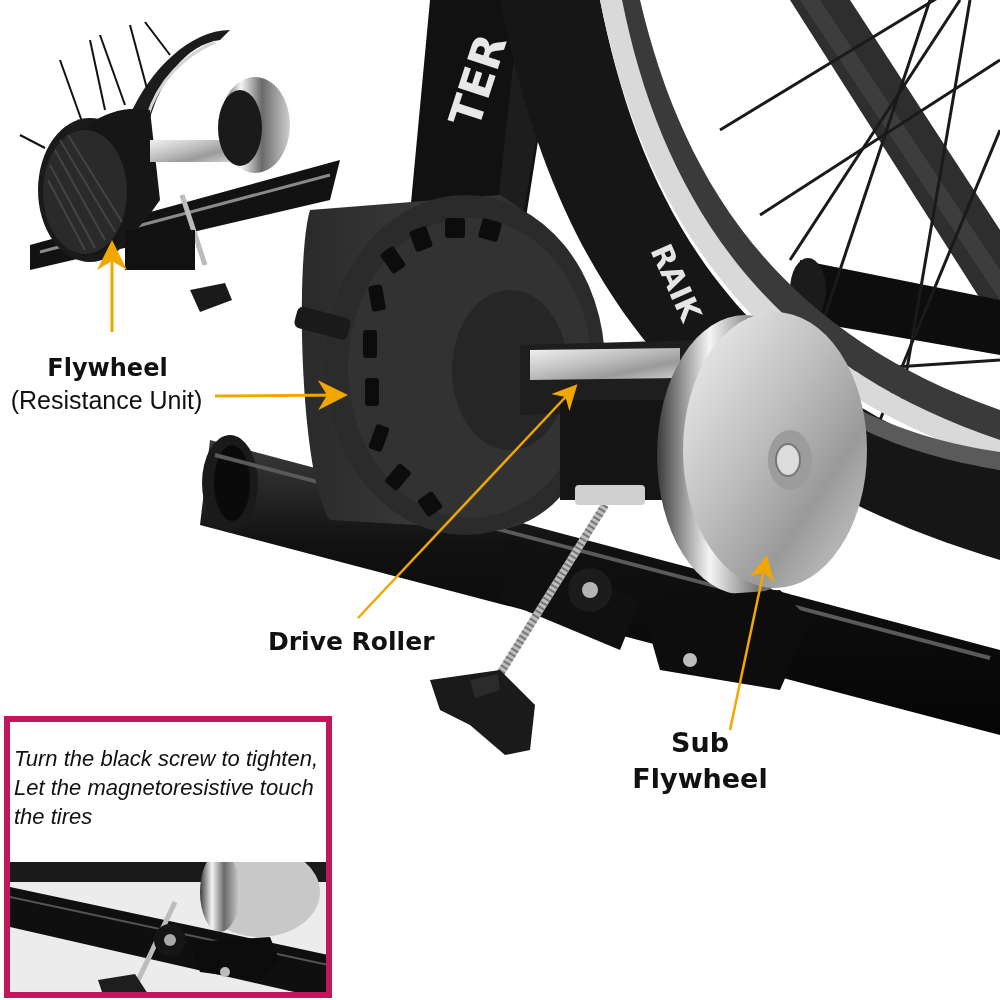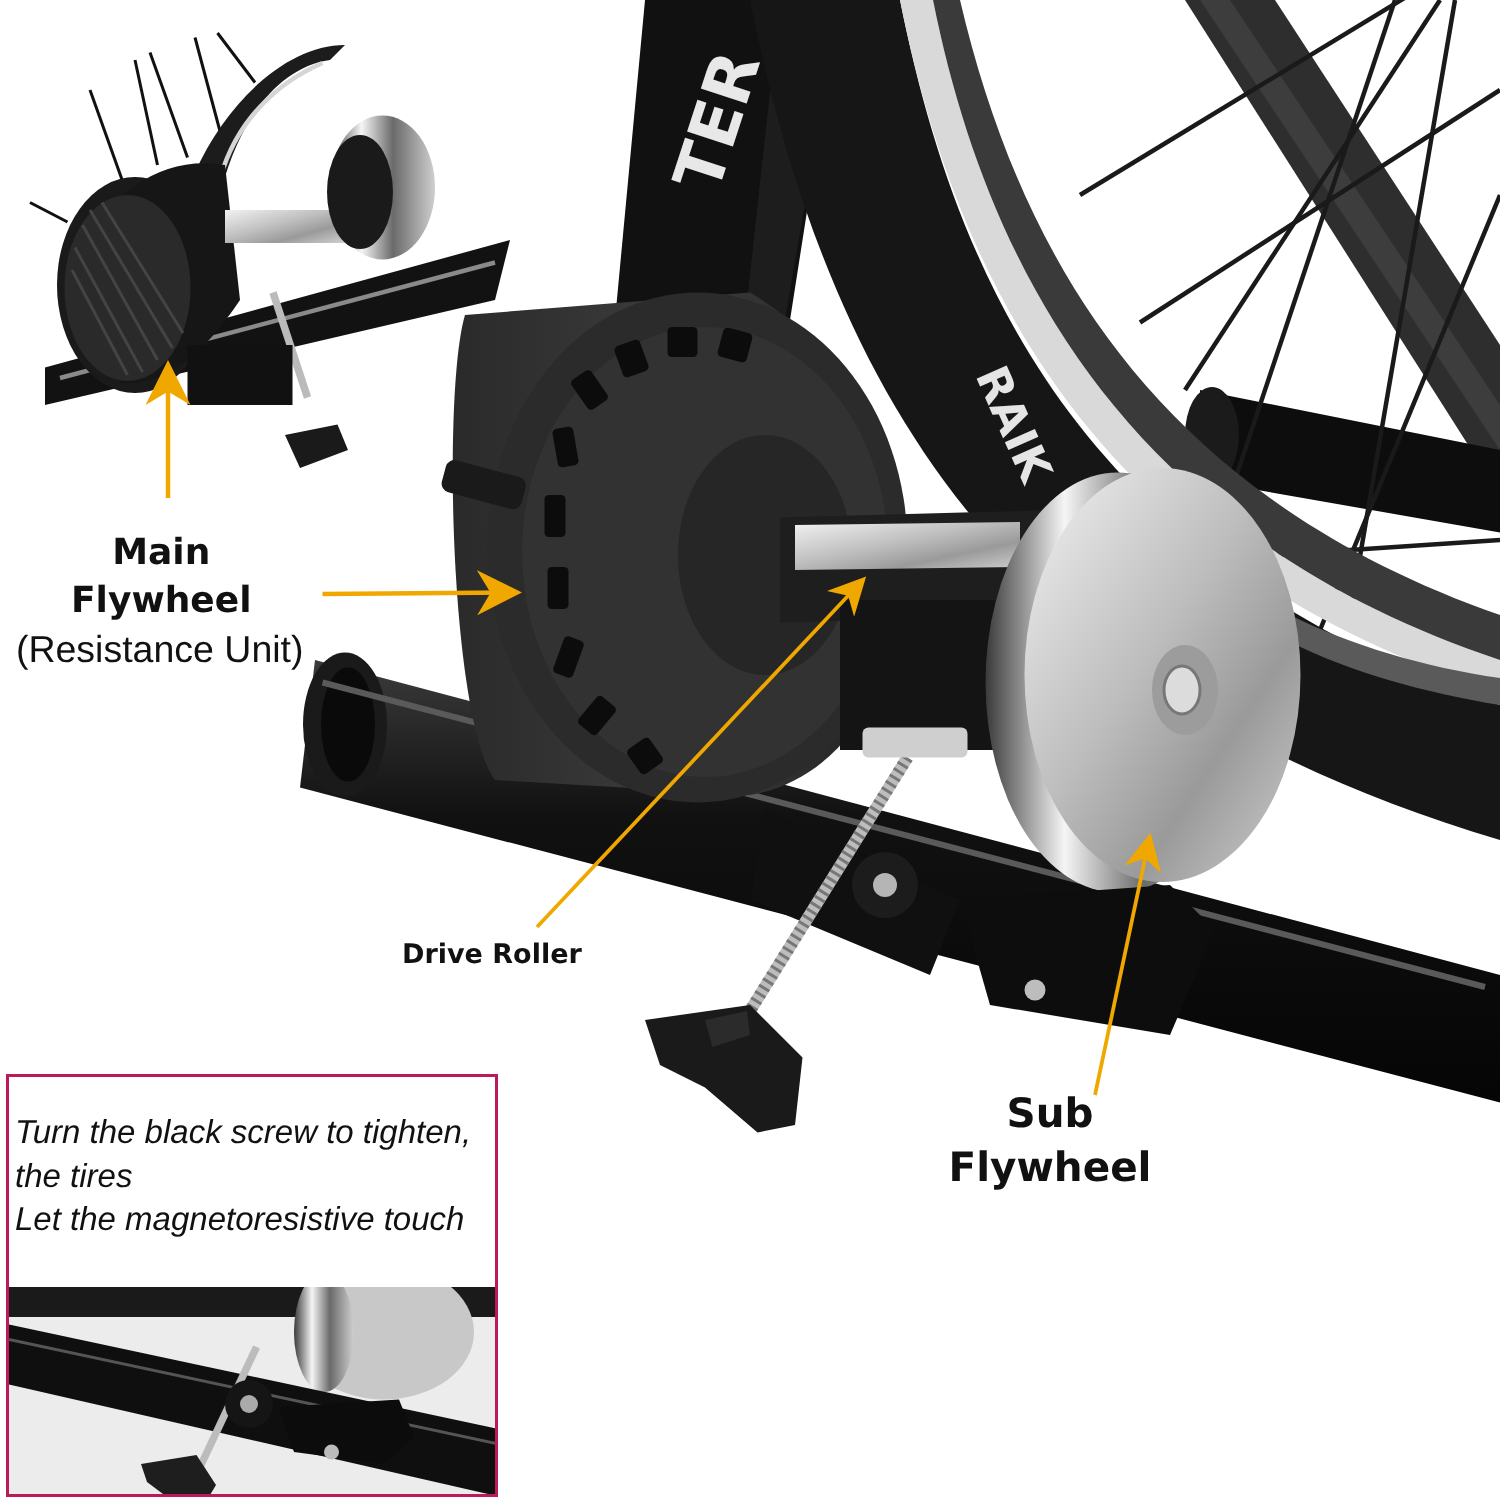--- a/index.html
+++ b/index.html
@@ -5,24 +5,24 @@
   html, body { margin:0; padding:0; background:#ffffff; }
   body { width:1000px; height:1000px; position:relative; overflow:hidden;
          font-family:"Liberation Sans", sans-serif; }
   .layer { position:absolute; left:0; top:0; width:1000px; height:1000px; }
   .label { position:absolute; color:#111; font-weight:bold; text-align:center;
            font-family:"DejaVu Sans", sans-serif; line-height:1.35; }
   .label .sub { font-weight:normal; font-family:"Liberation Sans", sans-serif; }
   #label-main { left:0; top:352px; width:215px; font-size:24px; }
   #label-main .l1 { display:block; }
   #label-main .sub { display:block; font-size:25px; margin-left:-2px; white-space:nowrap; }
-  #label-drive { left:268px; top:625px; font-size:18px; white-space:nowrap; }
+  #label-drive { left:268px; top:625px; font-size:25px; white-space:nowrap; }
   #label-sub { left:630px; top:725px; width:140px; font-size:27px; }
   #inset-box { position:absolute; left:4px; top:716px; width:328px; height:282px;
-               border:2px solid #be185d; background:#fff; box-sizing:border-box; overflow:hidden; }
+               border:6px solid #be185d; background:#fff; box-sizing:border-box; overflow:hidden; }
   #inset-text { position:absolute; left:4px; top:22px; font-size:22px; font-style:italic;
                 line-height:1.32; color:#111; }
   #inset-text span { display:block; white-space:nowrap; }
   #inset-photo { position:absolute; left:0; top:140px; width:328px; height:142px; }
 </style>
 </head>
 <body>
 
 <svg class="layer" viewBox="0 0 1000 1000" xmlns="http://www.w3.org/2000/svg">
   <defs>
@@ -176,37 +176,36 @@
       <path d="M0,0 L10,5 L0,10 L3,5 Z" fill="#f0a800"></path>
     </marker>
   </defs>
   <line x1="112" y1="332" x2="112" y2="246" stroke="#f0a800" stroke-width="3" marker-end="url(#ah)"></line>
   <line x1="215" y1="396" x2="342" y2="395" stroke="#f0a800" stroke-width="3" marker-end="url(#ah)"></line>
   <line x1="358" y1="618" x2="574" y2="388" stroke="#f0a800" stroke-width="2.5" marker-end="url(#ah)"></line>
   <line x1="730" y1="730" x2="766" y2="560" stroke="#f0a800" stroke-width="2.5" marker-end="url(#ah)"></line>
 </svg>
 
 <div id="label-main" class="label">
-  <span class="l1">Main</span>
   <span class="l1">Flywheel</span>
   <span class="sub">(Resistance Unit)</span>
 </div>
 
 <div id="label-drive" class="label">Drive Roller</div>
 
 <div id="label-sub" class="label">
   <span style="display:block">Sub</span>
   <span style="display:block">Flywheel</span>
 </div>
 
 <div id="inset-box">
   <div id="inset-text">
     <span>Turn the black screw to tighten,</span>
+    <span>Let the magnetoresistive touch</span>
     <span>the tires</span>
-    <span>Let the magnetoresistive touch</span>
   </div>
   <svg id="inset-photo" viewBox="0 0 328 142" xmlns="http://www.w3.org/2000/svg">
     <rect x="0" y="0" width="328" height="142" fill="#ececec"></rect>
     <path d="M0,0 L328,0 L328,20 L0,20 Z" fill="#1a1a1a"></path>
     <ellipse cx="250" cy="30" rx="60" ry="45" fill="#c8c8c8"></ellipse>
     <ellipse cx="210" cy="30" rx="20" ry="40" fill="url(#chromeRim)"></ellipse>
     <path d="M0,25 L328,95 L328,140 L0,65 Z" fill="#0f0f0f"></path>
     <path d="M0,35 L328,105" stroke="#555" stroke-width="2"></path>
     <line x1="165" y1="40" x2="125" y2="125" stroke="#bcbcbc" stroke-width="5"></line>
     <circle cx="160" cy="78" r="16" fill="#151515"></circle>

